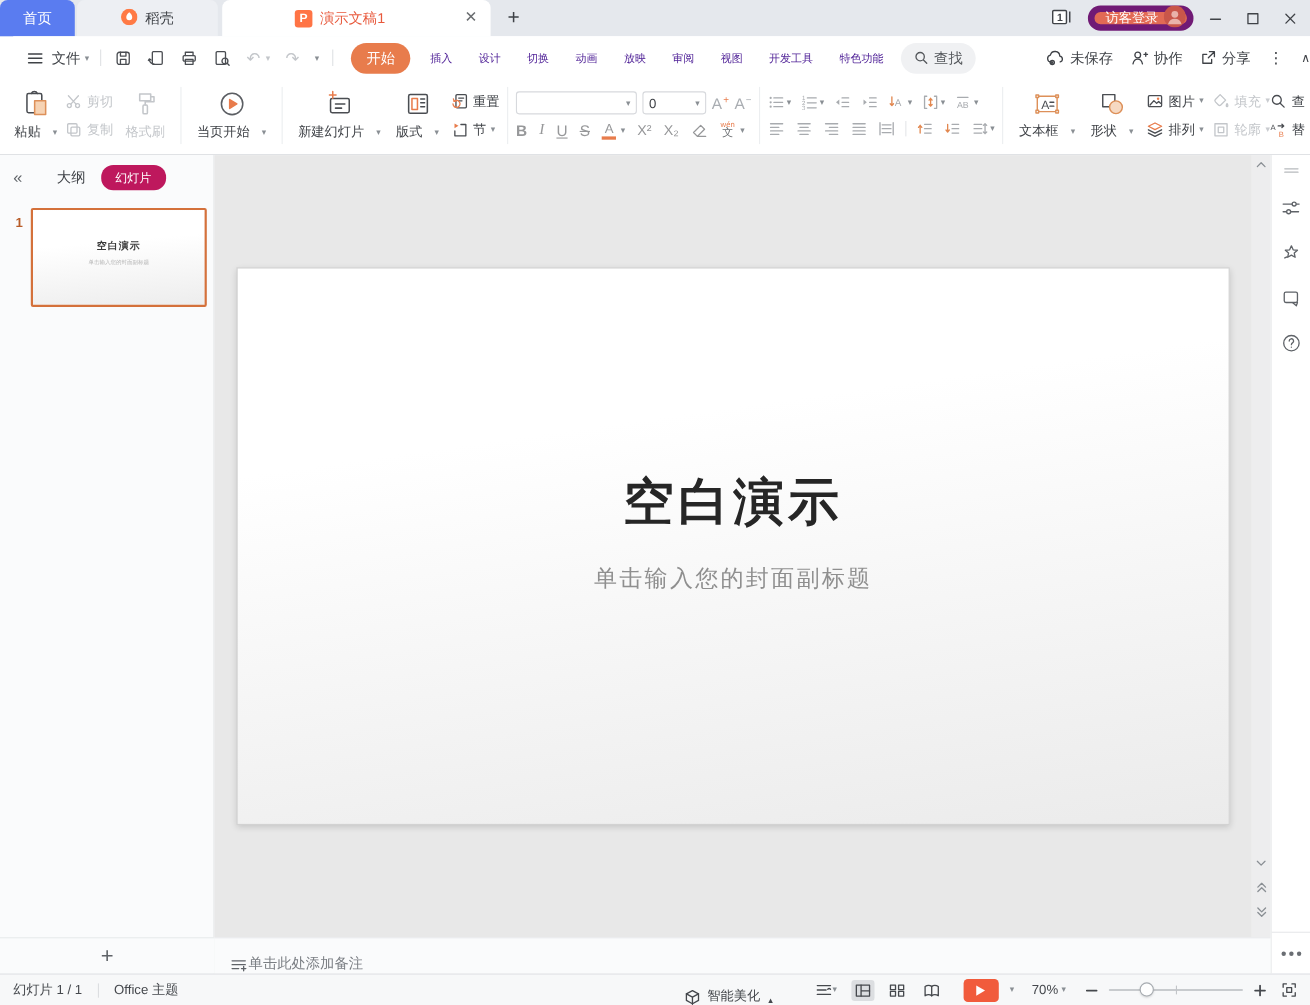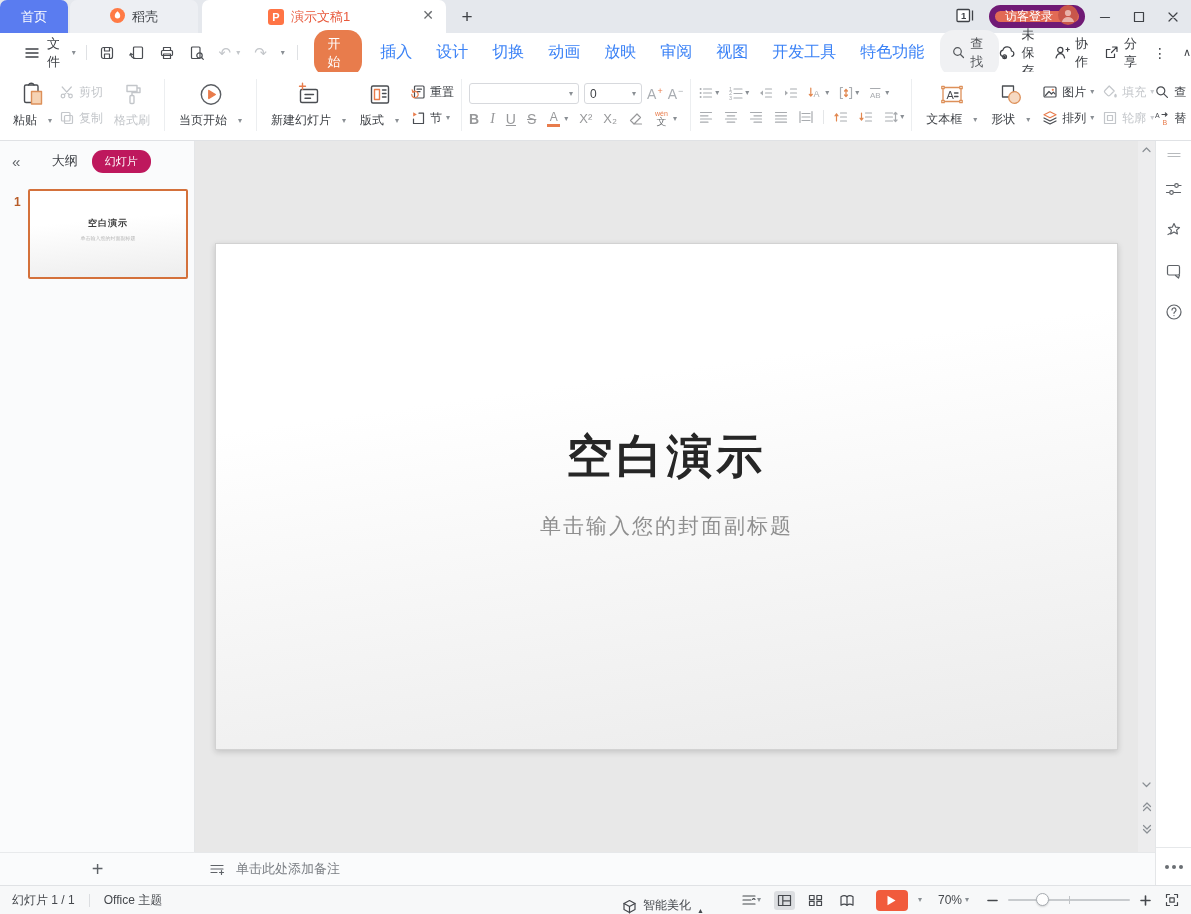--- a/index.html
+++ b/index.html
@@ -18,21 +18,21 @@
 .tab-doc{width:244px;background:#fff;color:#e8593c;gap:7px;margin-left:4px;position:relative;padding-right:30px}
 .tab-doc .closex{position:absolute;right:12px;top:8px;color:#6a6d70;font-size:14px;line-height:1}
 .plogo{width:16px;height:16px;background:#ff7445;border-radius:3px;color:#fff;font-size:11px;font-weight:bold;display:flex;align-items:center;justify-content:center}
 .newtab{width:42px;display:flex;align-items:center;justify-content:center;font-size:19px;color:#3f4247}
 .tab-right{margin-left:auto;display:flex;align-items:center;gap:14px;padding-right:12px}
 .login{height:23px;border-radius:12px;background:#e26a55;border:6px solid #701a75;color:#fff;font-size:12px;display:flex;align-items:center;padding:0 1px 0 10px;gap:5px}
 .winctl{display:flex;align-items:center;gap:22px;color:#3f4247}
 
 
 .menubar{position:absolute;top:33px;left:12px;width:1191px;height:39px;background:#fff;display:flex;align-items:center;padding:0 12px}
-.mi{padding:0 12px;font-size:16px;color:#3b82f6;white-space:nowrap}
+.mi{padding:0 12px;font-size:10px;color:#4c1d95;white-space:nowrap}
 .startpill{background:#e87c4c;color:#fff;border-radius:14px;padding:5px 14px;font-size:13px;margin:0 6px}
 .findpill{background:#f0f1f3;border-radius:14px;padding:5px 12px;display:flex;align-items:center;gap:5px;color:#55585c;margin-left:4px}
 .qico{display:flex;align-items:center;gap:14px;margin:0 2px;color:#4a4d52}
 .gray{color:#c3c6ca}
 .mright{margin-left:auto;display:flex;align-items:center;gap:16px;color:#3f4247}
 .mitem{display:flex;align-items:center;gap:5px;font-size:13px}
 
 
 .ribbon{position:absolute;top:72px;left:0;width:1191px;height:69px;background:#fff;border-bottom:1px solid #e0e2e5;display:flex;align-items:center;padding:2px 6px 4px;overflow:hidden}
 .rdiv{width:1px;height:52px;background:#eceef0;margin:0 7px;flex:none}
@@ -76,21 +76,21 @@
 .slide .title{position:absolute;top:183px;left:0;right:0;text-align:center;font-size:46px;font-weight:bold;color:#262626;letter-spacing:4px;line-height:1.3}
 .slide .subtitle{position:absolute;top:268px;left:0;right:0;text-align:center;font-size:21px;color:#8f8f8f;letter-spacing:2px}
 
 .vscroll{position:absolute;top:141px;left:1138px;width:17px;height:711px;background:#ededee}
 .sbtn{position:absolute;left:0;width:17px;height:18px;display:flex;align-items:center;justify-content:center;color:#8a8f94}
 .rightbar{position:absolute;top:141px;left:1155px;width:36px;height:744px;background:#fff;border-left:1px solid #e4e6e8}
 .rbico{display:flex;justify-content:center;color:#5f6368}
 .morecell{position:absolute;left:0;bottom:0;width:36px;height:38px;border-top:1px solid #e6e8ea;display:flex;align-items:center;justify-content:center;gap:3px}
 .dot{width:4px;height:4px;border-radius:50%;background:#6a6e73}
 
-.notesbar{position:absolute;top:852px;left:195px;width:960px;height:33px;background:#fafbfc;border-top:1px solid #e6e8ea;display:flex;align-items:center;padding-left:14px;gap:10px}
+.notesbar{position:absolute;top:852px;left:195px;width:960px;height:33px;background:#fafbfc;border-top:1px solid #e6e8ea;display:flex;align-items:flex-end;padding-left:14px;}
 .notesbar .ph{font-size:13px;color:#7a7e83}
 
 
 .statusbar{position:absolute;top:885px;left:0;width:1191px;height:29px;background:#f7f8f9;border-top:1px solid #e0e2e5;display:flex;align-items:center;font-size:12px;color:#45484d;padding:0 12px}
 .sdiv{width:1px;height:13px;background:#dcdee1;margin:0 14px}
 .beautify{position:absolute;left:622px;top:0;height:28px;display:flex;align-items:flex-end;gap:6px}
 .tri-up{font-size:7px;color:#45484d}
 .sright{margin-left:auto;display:flex;align-items:center;gap:10px}
 .viewbtn{padding:3px;display:flex;align-items:center;color:#45484d}
 .viewbtn.active{background:#dcdee1;border-radius:3px}

